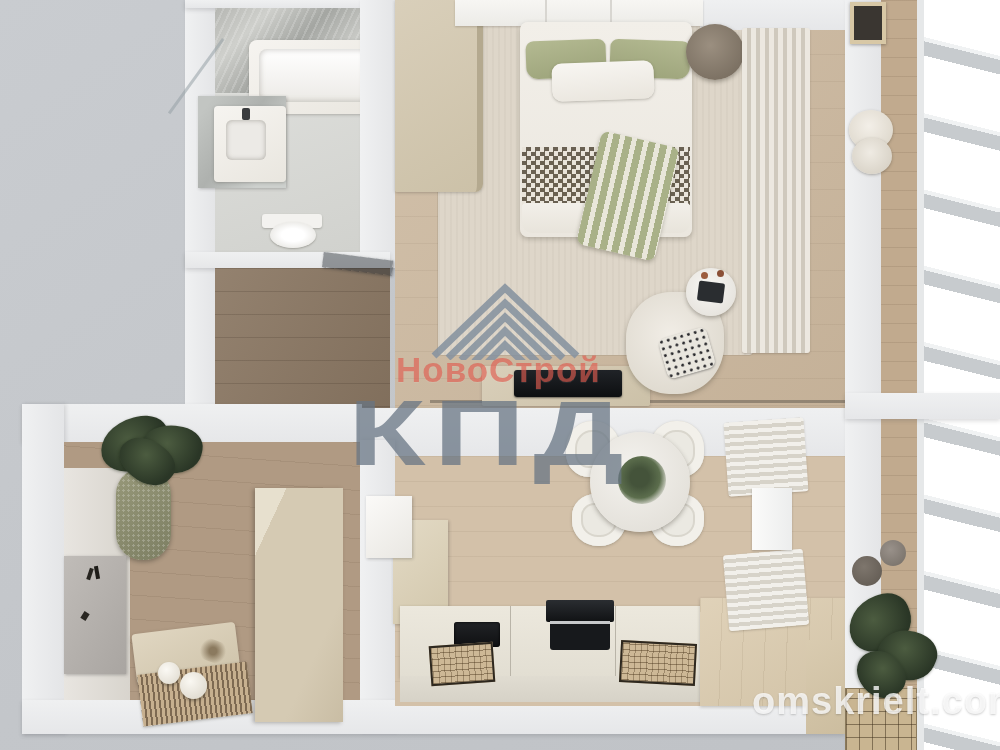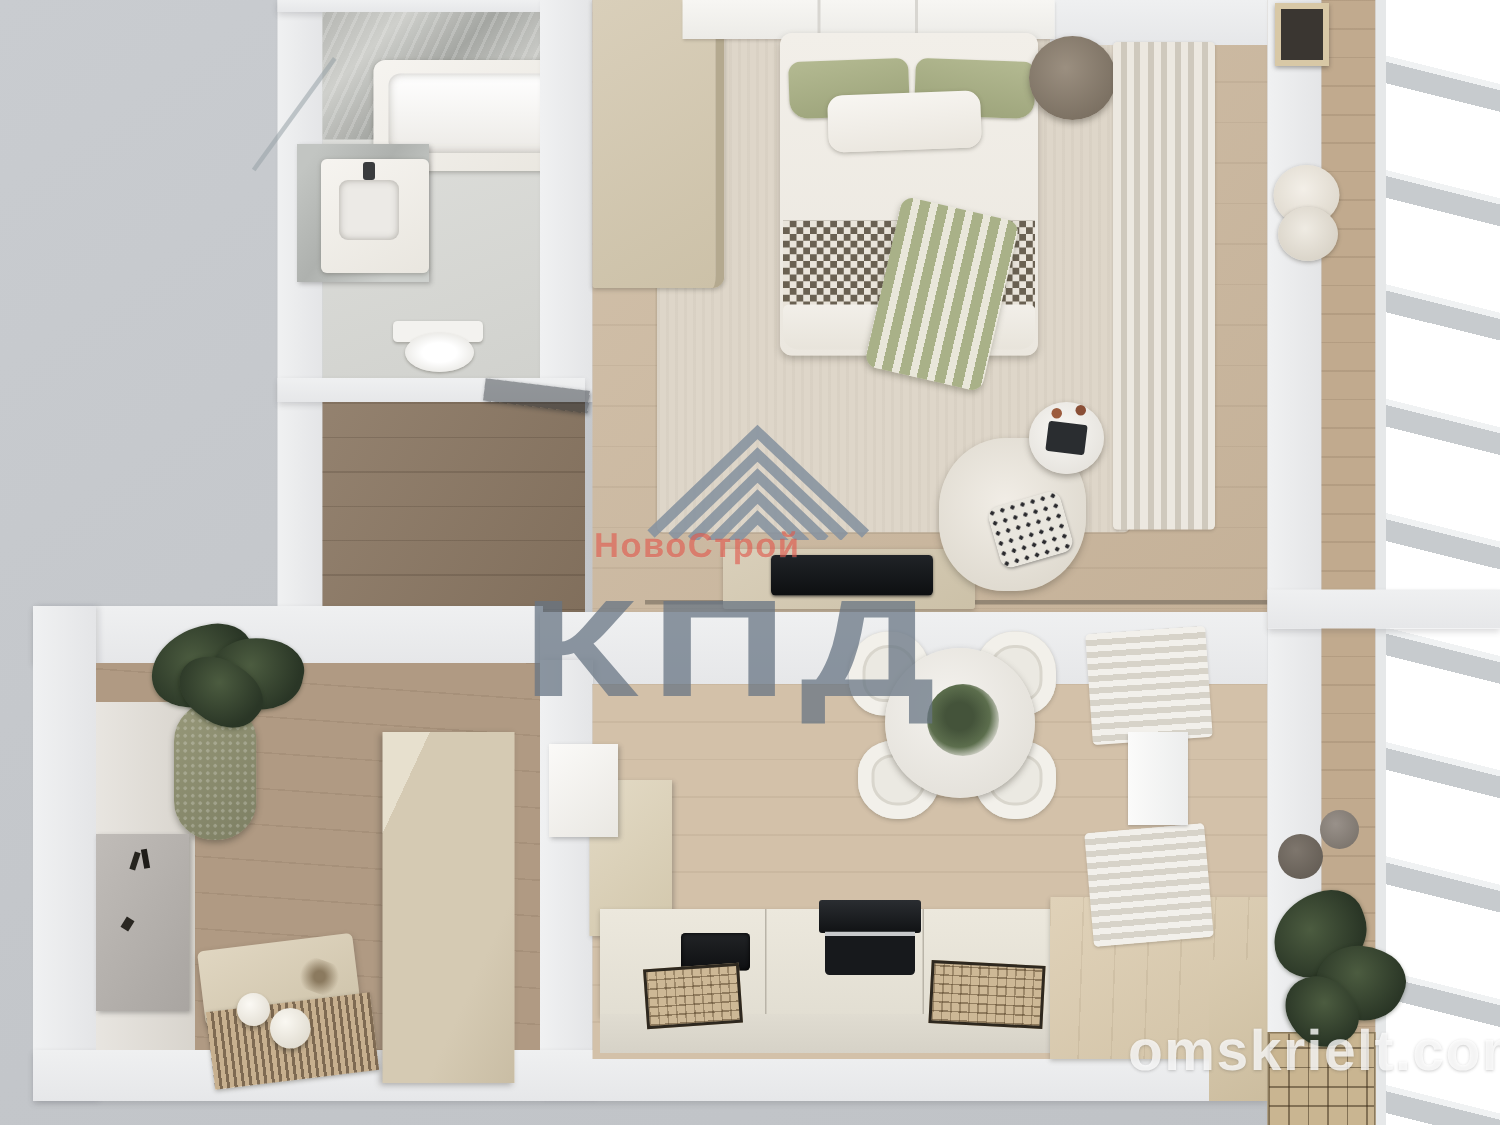--- a/index.html
+++ b/index.html
@@ -25,21 +25,21 @@
   .white-furn{background:linear-gradient(150deg,#f6f4f0,#e9e6df);border-radius:10px;box-shadow:0 1px 3px rgba(70,65,55,.3);}
   .beige-furn{background:linear-gradient(150deg,#d9cfba,#ccc1a8);box-shadow:0 1px 3px rgba(70,65,55,.3);}
   .curtain{background:repeating-linear-gradient(90deg,#ece8e0 0 5px,#cfc9bd 5px 9px);border-radius:3px;box-shadow:0 1px 2px rgba(70,65,55,.25);}
   .curtain-h{background:repeating-linear-gradient(180deg,#f2f0eb 0 4px,#d7d3c9 4px 8px);border-radius:3px;box-shadow:0 1px 2px rgba(70,65,55,.25);}
   .basket{background:#cdb896;background-image:repeating-linear-gradient(0deg,rgba(70,50,25,.45) 0 1px,transparent 1px 6px),repeating-linear-gradient(90deg,rgba(70,50,25,.35) 0 1px,transparent 1px 6px);border:2px solid #2e281f;}
   .crate{background:#c9b591;background-image:repeating-linear-gradient(0deg,rgba(60,45,25,.5) 0 1px,transparent 1px 13px),repeating-linear-gradient(90deg,rgba(60,45,25,.5) 0 1px,transparent 1px 13px);border:1px solid #8b7a5c;}
   .leaf{border-radius:60% 40% 55% 45%;background:radial-gradient(circle at 42% 40%,#4c5c40,#2a3626 72%);box-shadow:0 1px 3px rgba(20,30,15,.4);}
   
   .glazing{background:repeating-linear-gradient(194deg,#ffffff 0 56px,#f0f2f3 56px 60px,#c7cbce 60px 74px);border-left:7px solid #e6e8e9;}
   
-  .wm-brand{font-weight:bold;color:rgba(223,85,72,.62);font-size:23px;letter-spacing:1px;text-shadow:0 1px 0 rgba(255,255,255,.08);}
+  .wm-brand{font-weight:bold;color:rgba(223,85,72,.62);font-size:35px;letter-spacing:1px;text-shadow:0 1px 0 rgba(255,255,255,.08);}
   .wm-letters{font-weight:bold;color:rgba(103,116,131,.74);font-size:92px;line-height:70px;letter-spacing:6px;transform:scaleX(1.38);transform-origin:left center;}
   .wm-site{font-weight:bold;color:rgba(255,255,255,.78);font-size:38px;letter-spacing:1px;text-shadow:0 1px 2px rgba(60,60,60,.25);}
 </style>
 </head>
 <body>
 
 <div class="scene">
 
   <div class="abs wallv" style="left:185px;top:0;width:30px;height:425px;"></div>
   <div class="abs wall" style="left:185px;top:0;width:210px;height:8px;"></div>

